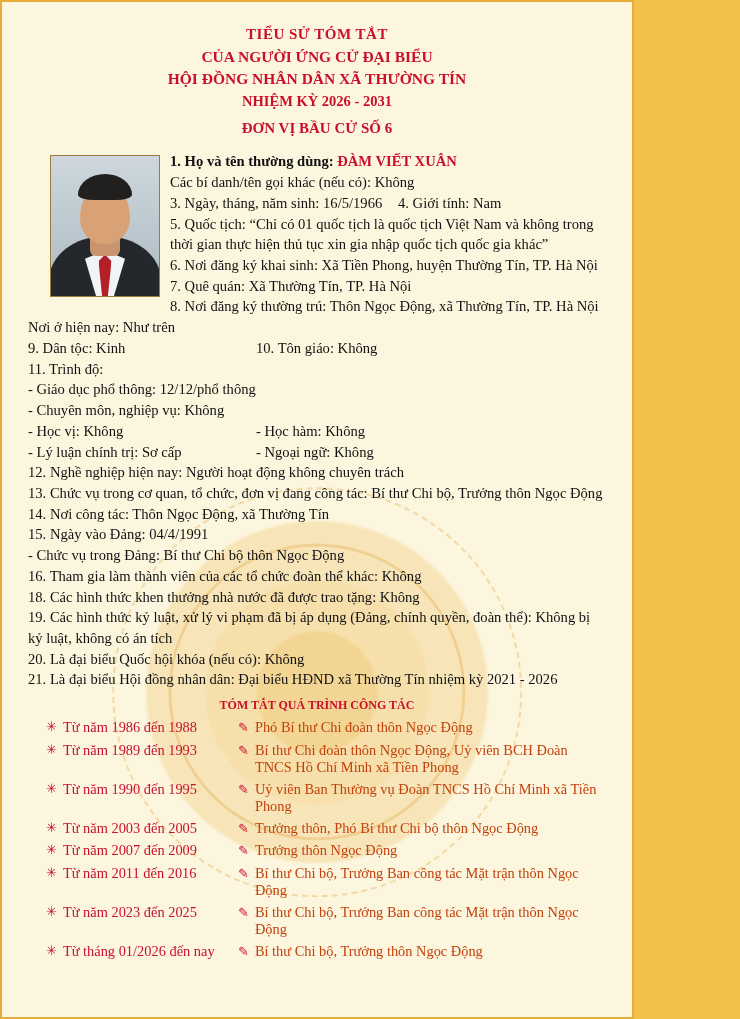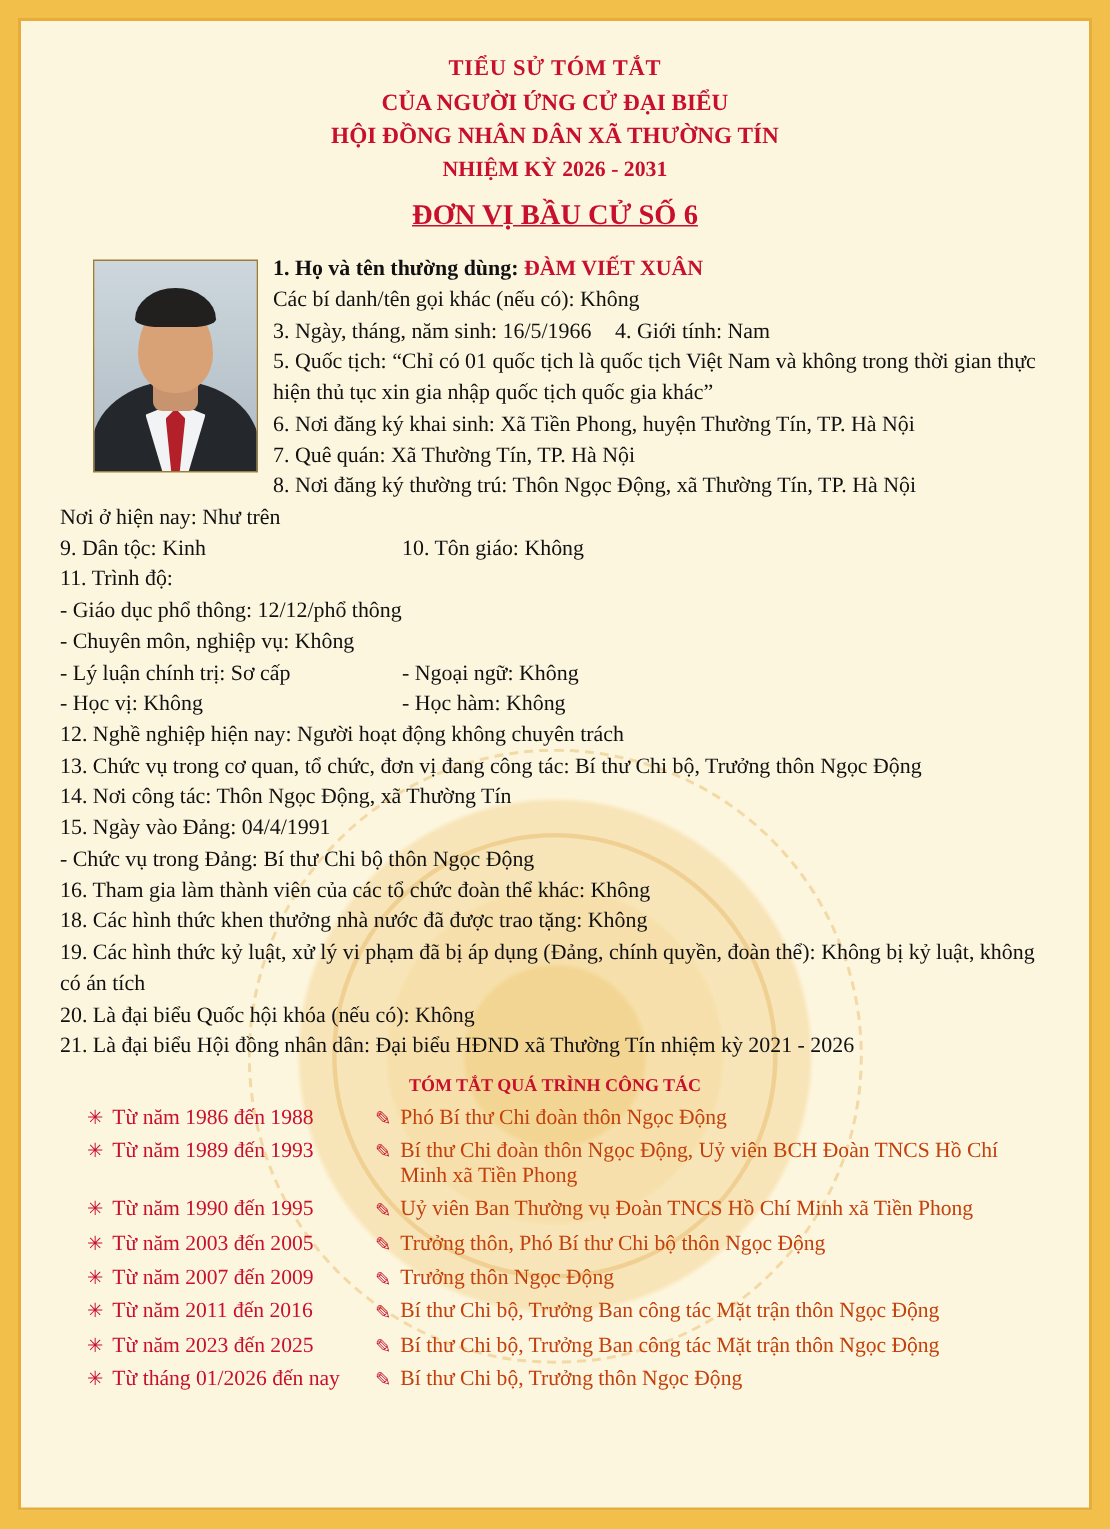--- a/index.html
+++ b/index.html
@@ -8,24 +8,23 @@
   }
   body {
     width: 740px;
     height: 1019px;
     background: #f2bf4b;
     font-family: "Liberation Serif", serif;
     overflow: hidden;
   }
   .page {
     position: relative;
-    width: 740px;
+    width: 634px;
     height: 1019px;
     box-sizing: border-box;
-    padding: 12px;
     background: #f2bf4b;
   }
   .inner {
     position: relative;
     width: 100%;
     height: 100%;
     box-sizing: border-box;
     background: #fdf6df;
     border: 2px solid #e6ad3a;
     overflow: hidden;
@@ -67,21 +66,21 @@
   .title-block {
     text-align: center;
     color: #c8102e;
     font-weight: bold;
     line-height: 1.45;
   }
   .title-block .l1 { font-size: 15px; letter-spacing: .5px; }
   .title-block .l2 { font-size: 15.5px; }
   .title-block .l3 { font-size: 15.5px; }
   .title-block .l4 { font-size: 14.5px; }
-  .title-block .l5 { font-size: 19px; margin-top: 6px; text-decoration: underline; }
+  .title-block .l5 { font-size: 15px; margin-top: 6px; }
 
   .body-area { margin-top: 12px; position: relative; }
   .photo {
     float: left;
     width: 108px;
     height: 140px;
     margin: 4px 10px 6px 22px;
     border: 1px solid #9b7d3a;
     background: linear-gradient(#cfd8de 0 42%, #b9c4cc 42% 100%);
     position: relative;
@@ -194,26 +193,26 @@
 
       <div class="txt">
         <div class="two-col">
           <div class="c1">9. Dân tộc: Kinh</div>
           <div class="c2">10. Tôn giáo: Không</div>
         </div>
         <p>11. Trình độ:</p>
         <p>- Giáo dục phổ thông: 12/12/phổ thông</p>
         <p>- Chuyên môn, nghiệp vụ: Không</p>
         <div class="two-col">
+          <div class="c1">- Học vị: Không</div>
+          <div class="c2">- Học hàm: Không</div>
+        </div>
+        <div class="two-col">
           <div class="c1">- Lý luận chính trị: Sơ cấp</div>
           <div class="c2">- Ngoại ngữ: Không</div>
-        </div>
-        <div class="two-col">
-          <div class="c1">- Học vị: Không</div>
-          <div class="c2">- Học hàm: Không</div>
         </div>
         <p>12. Nghề nghiệp hiện nay: Người hoạt động không chuyên trách</p>
         <p>13. Chức vụ trong cơ quan, tổ chức, đơn vị đang công tác: Bí thư Chi bộ, Trưởng thôn Ngọc Động</p>
         <p>14. Nơi công tác: Thôn Ngọc Động, xã Thường Tín</p>
         <div class="two-col">
           <div class="c1">15. Ngày vào Đảng: 04/4/1991</div>
         </div>
         <p>- Chức vụ trong Đảng: Bí thư Chi bộ thôn Ngọc Động</p>
         <p>16. Tham gia làm thành viên của các tổ chức đoàn thể khác: Không</p>
         <p>18. Các hình thức khen thưởng nhà nước đã được trao tặng: Không</p>

